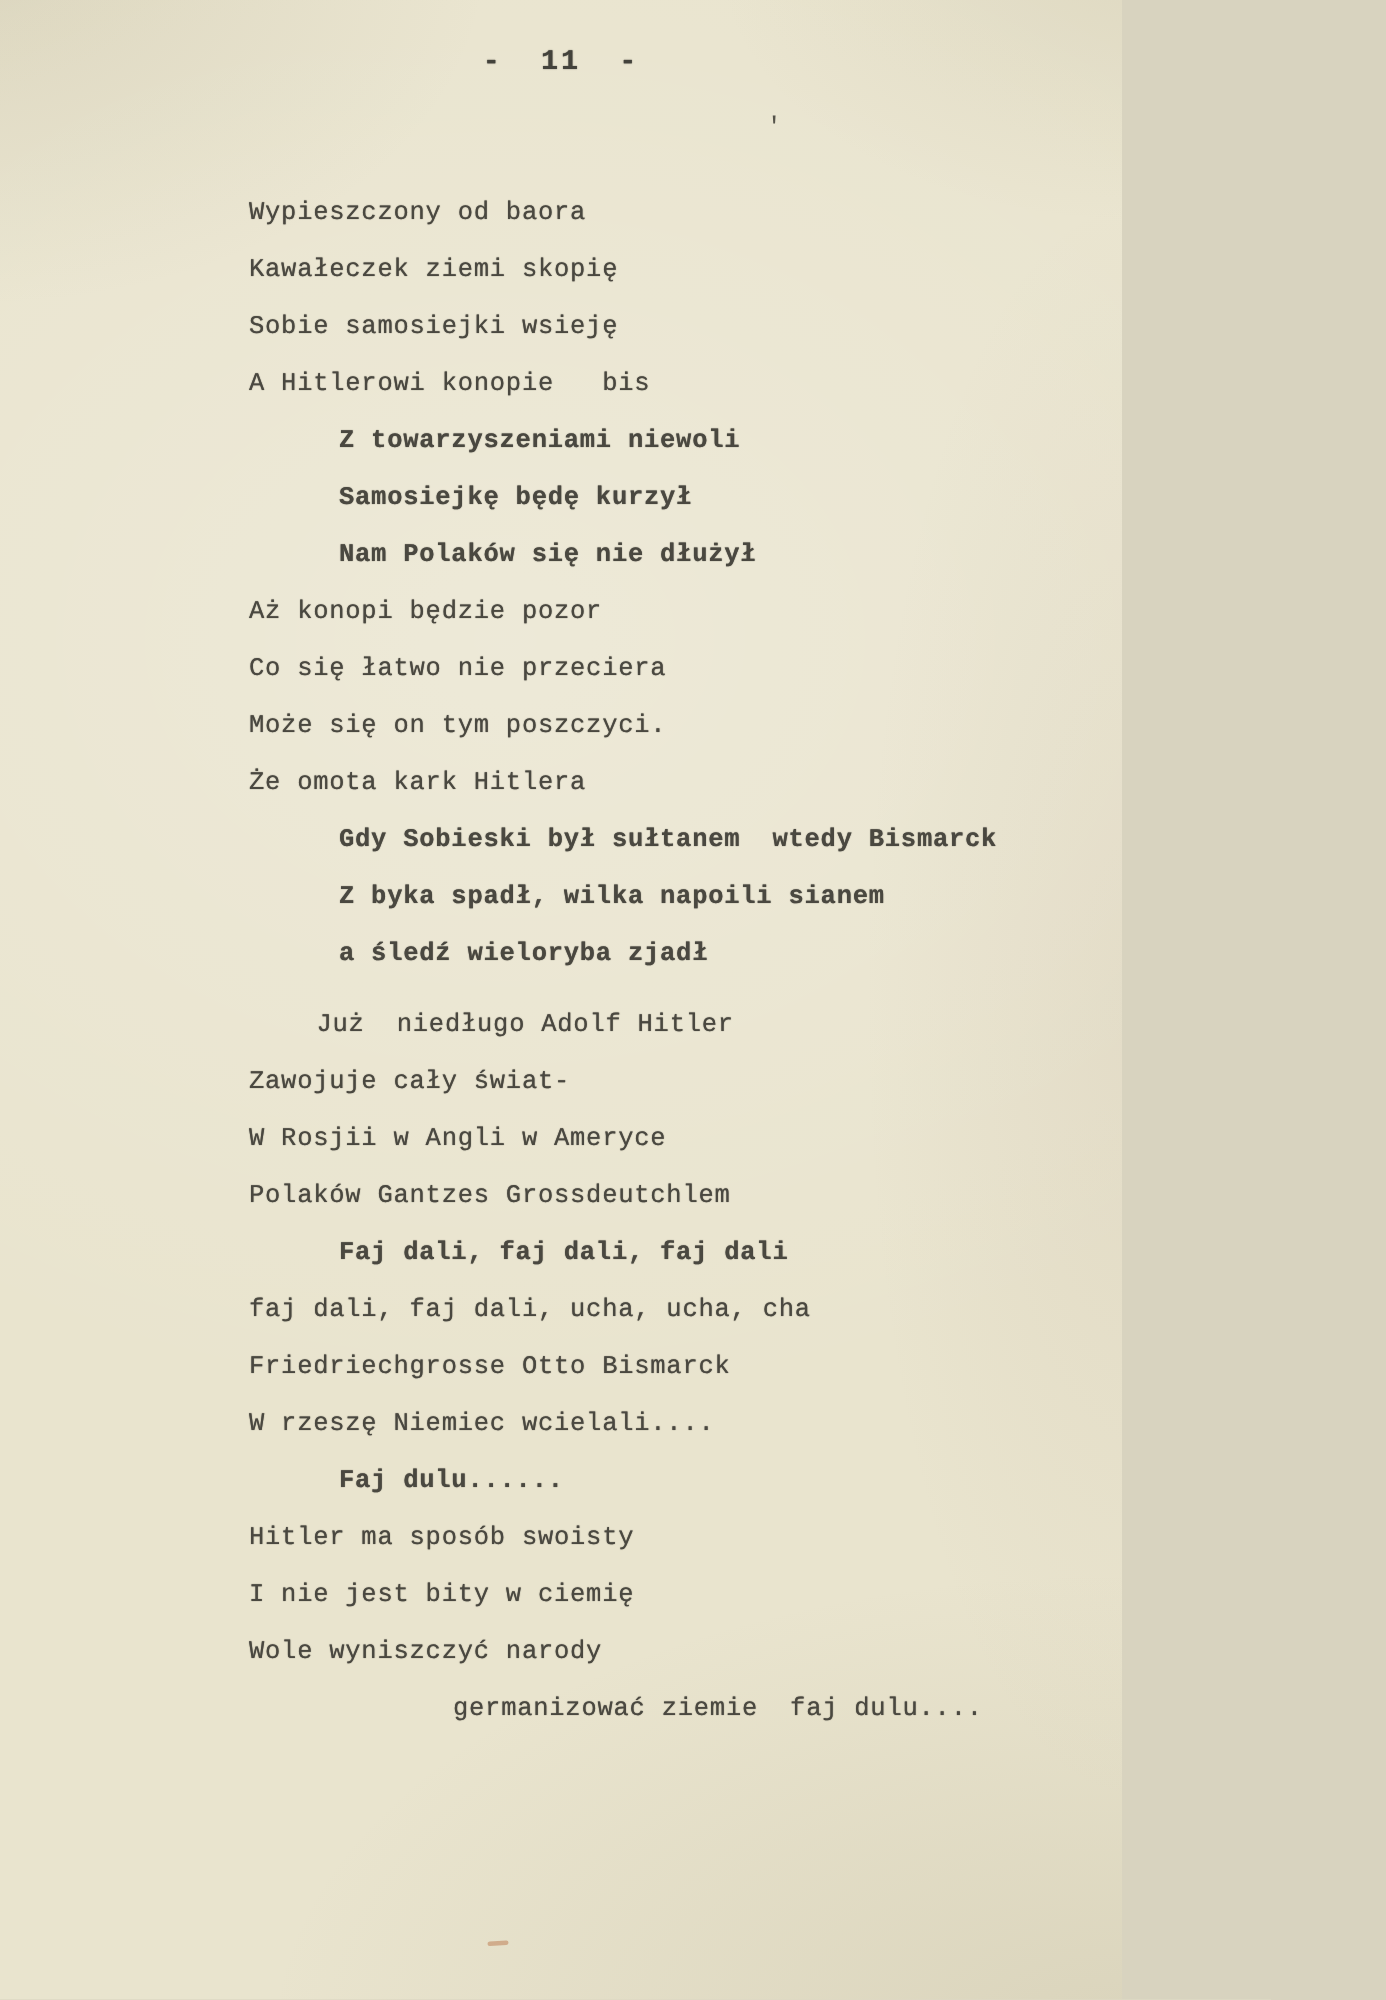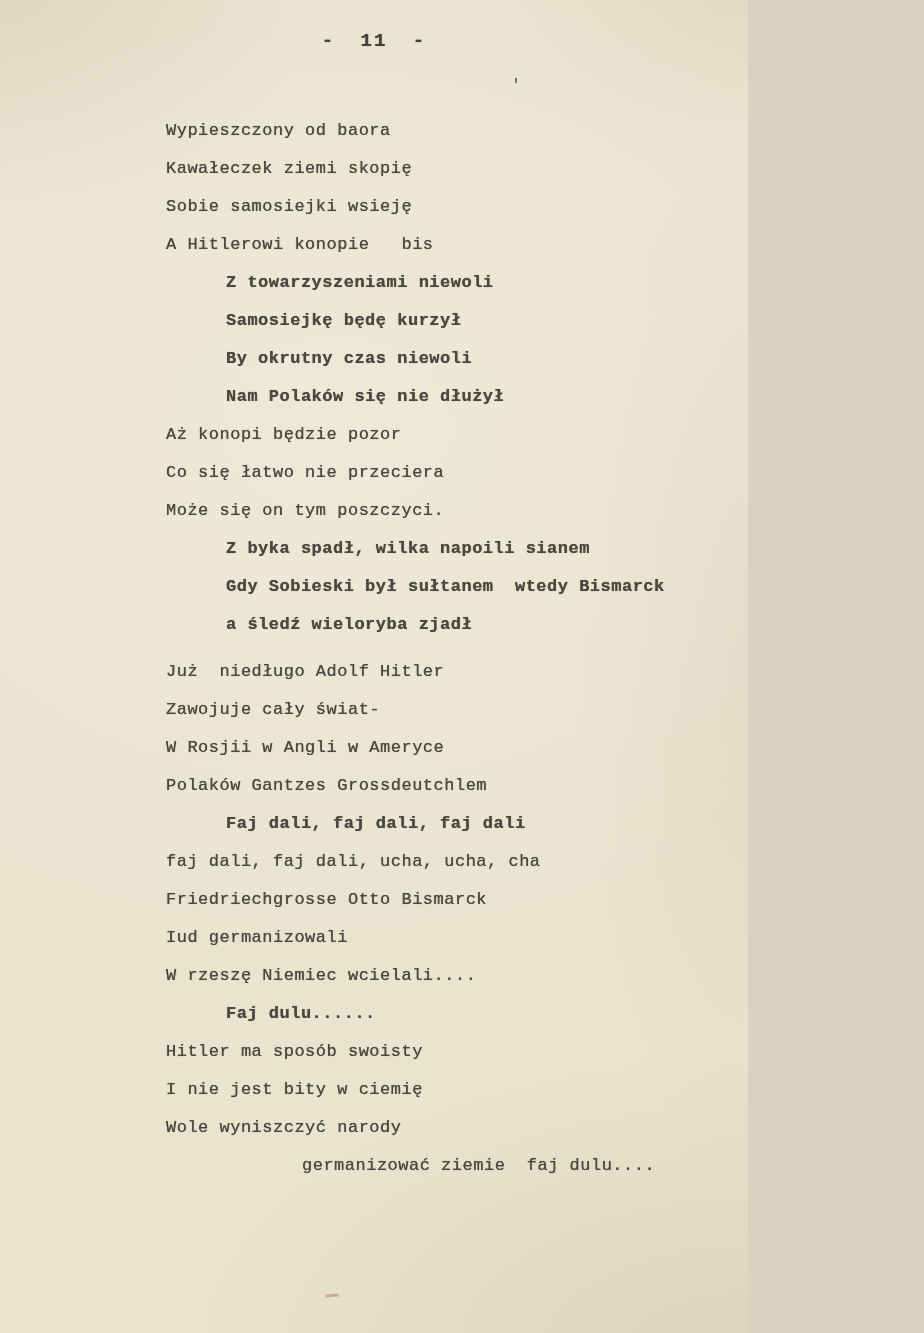--- a/index.html
+++ b/index.html
@@ -23,34 +23,34 @@
     text-align:center;
     font-size:19px;
     font-weight:bold;
     letter-spacing:2px;
     word-spacing:12px;
     color:#43423b;
     text-shadow:0 0 0.8px rgba(62,60,52,0.9);
   }
   .poem{
     position:absolute;
-    left:166px;top:112px;
+    left:166px;top:124px;
     font-size:17px;
     line-height:38px;
     letter-spacing:0.5px;
   }
   .line{
     white-space:pre;
     height:38px;
     text-shadow:0 0 0.7px rgba(62,60,52,0.85);
   }
   .indent-0{padding-left:0;}
   .indent-1{padding-left:60px;font-weight:bold;}
   .indent-2{padding-left:136px;font-family:Liberation Mono, monospace;}
-  .stanza-break{margin-top:9px;}
+  .stanza-break{margin-top:9px;margin-left:45px;}
   .stray-mark{
     position:absolute;
     left:511px;top:76px;
     font-size:17px;
     color:#55534a;
   }
   .paper-speck{
     position:absolute;
     left:325px;top:1294px;
     width:14px;height:3px;
@@ -74,36 +74,35 @@
 
   <span class="stray-mark">'</span>
 
   <div class="poem">
       <div class="line indent-0">Wypieszczony od baora</div>
       <div class="line indent-0">Kawałeczek ziemi skopię</div>
       <div class="line indent-0">Sobie samosiejki wsieję</div>
       <div class="line indent-0">A Hitlerowi konopie   bis</div>
       <div class="line indent-1">Z towarzyszeniami niewoli</div>
       <div class="line indent-1">Samosiejkę będę kurzył</div>
-      <div class="line indent-1">By okrutny czas niewoli</div>
       <div class="line indent-1">Nam Polaków się nie dłużył</div>
       <div class="line indent-0">Aż konopi będzie pozor</div>
       <div class="line indent-0">Co się łatwo nie przeciera</div>
       <div class="line indent-0">Może się on tym poszczyci.</div>
+      <div class="line indent-0">Że omota kark Hitlera</div>
+      <div class="line indent-1">Gdy Sobieski był sułtanem  wtedy Bismarck</div>
       <div class="line indent-1">Z byka spadł, wilka napoili sianem</div>
-      <div class="line indent-1">Gdy Sobieski był sułtanem  wtedy Bismarck</div>
       <div class="line indent-1">a śledź wieloryba zjadł</div>
       <div class="line indent-0 stanza-break">Już  niedługo Adolf Hitler</div>
       <div class="line indent-0">Zawojuje cały świat-</div>
       <div class="line indent-0">W Rosjii w Angli w Ameryce</div>
       <div class="line indent-0">Polaków Gantzes Grossdeutchlem</div>
       <div class="line indent-1">Faj dali, faj dali, faj dali</div>
       <div class="line indent-0">faj dali, faj dali, ucha, ucha, cha</div>
       <div class="line indent-0">Friedriechgrosse Otto Bismarck</div>
-      <div class="line indent-0">Iud germanizowali</div>
       <div class="line indent-0">W rzeszę Niemiec wcielali....</div>
       <div class="line indent-1">Faj dulu......</div>
       <div class="line indent-0">Hitler ma sposób swoisty</div>
       <div class="line indent-0">I nie jest bity w ciemię</div>
       <div class="line indent-0">Wole wyniszczyć narody</div>
       <div class="line indent-2">germanizować ziemie  faj dulu....</div>
     </div>
 
   <div class="paper-speck"></div>
   <div class="paper-speck-2"></div>

